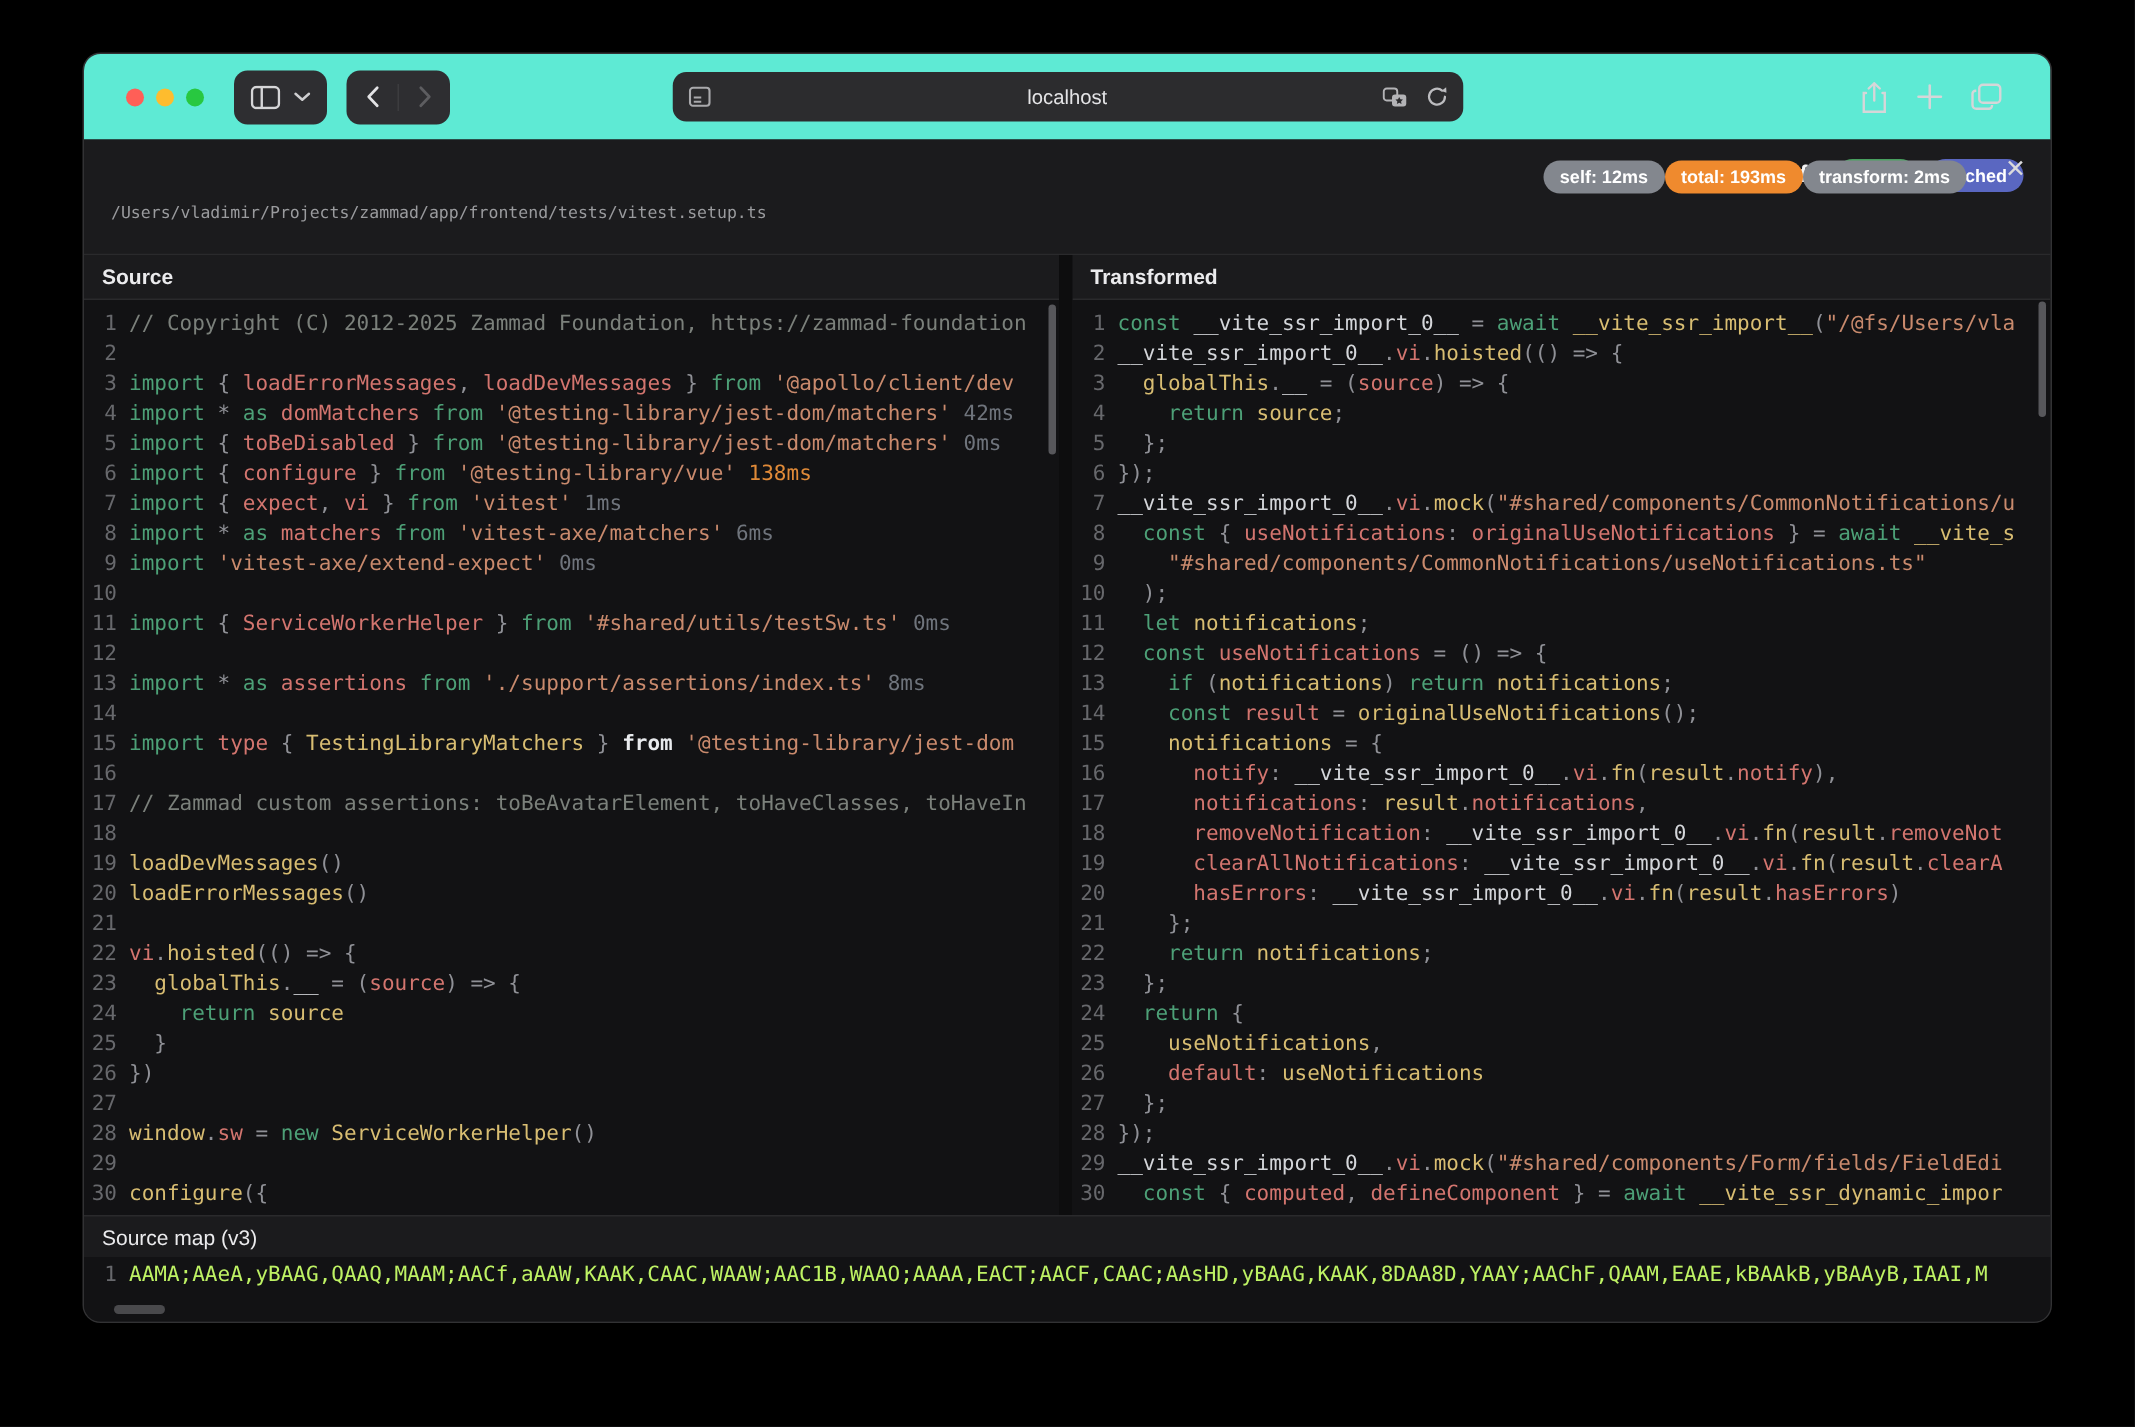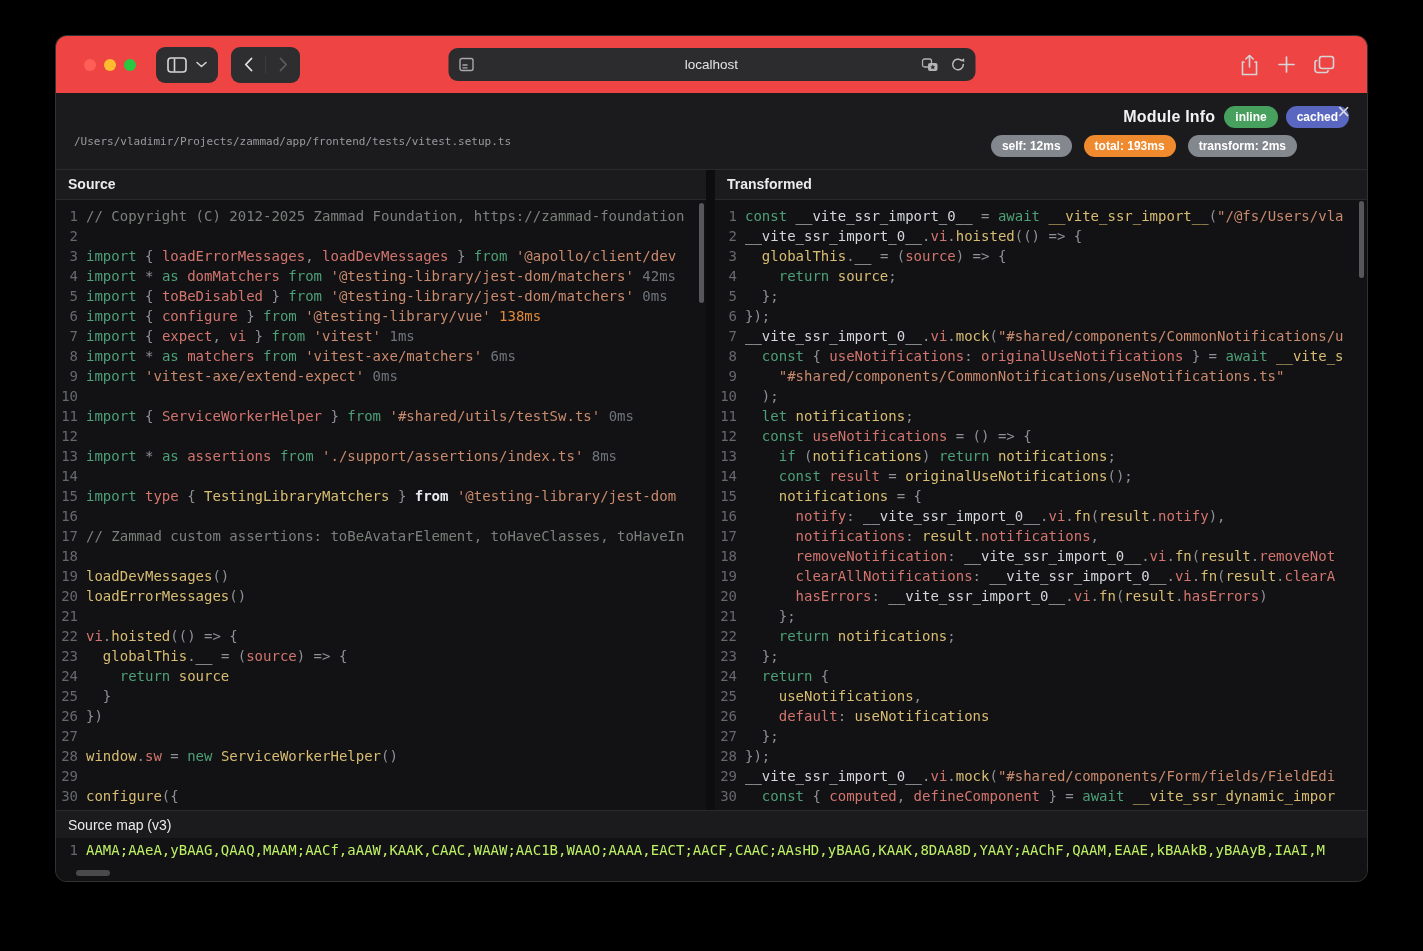--- a/index.html
+++ b/index.html
@@ -8,21 +8,21 @@
     width:1423px; height:951px; background:#000;
     font-family:"Liberation Sans", sans-serif;
     -webkit-font-smoothing:antialiased;
   }
   .window {
     position:absolute; left:56px; top:36px; width:1311px; height:845px;
     background:#1b1b1d; border-radius:11px; overflow:hidden;
     box-shadow:0 0 0 1px #323234; display:flex; flex-direction:column;
   }
   
-  .toolbar { height:57px; flex:none; background:#ef4444; display:flex; align-items:center; padding:0 24px; position:relative; }
+  .toolbar { height:57px; flex:none; background:#5eead4; display:flex; align-items:center; padding:0 24px; position:relative; }
   .lights { display:flex; gap:8px; flex:none; margin-left:4px; }
   .light { width:12px; height:12px; border-radius:50%; }
   .tgroup { background:#2e2e31; border-radius:9px; height:36px; display:flex; align-items:center; }
   .sidebar-group { margin-left:20px; padding:0 11px; gap:9px; }
   .nav-group { margin-left:13px; }
   .nav-half { width:34px; height:100%; display:flex; align-items:center; justify-content:center; }
   .nav-sep { width:1px; height:18px; background:#3c3c3f; }
   .addressbar {
     position:absolute; left:50%; transform:translateX(-50%); top:12px;
     width:527px; height:33px; background:#2c2c2e; border-radius:9px;
@@ -30,21 +30,21 @@
   }
   .url { position:absolute; left:0; right:0; text-align:center; color:#e4e4e6; font-size:13.5px; }
   .addr-right { margin-left:auto; display:flex; gap:12px; align-items:center; z-index:1; }
   .toolbar-right { margin-left:auto; display:flex; gap:19px; align-items:center; padding-right:8px; }
   .icon { display:flex; align-items:center; justify-content:center; }
   
   .modheader { flex:none; height:76px; padding:13px 18px 0; position:relative; background:#1b1b1d; }
   .mh-row { display:flex; align-items:center; gap:9px;justify-content:flex-end; }
   .mh-title { font-size:16px; font-weight:700; color:#f2f2f3; letter-spacing:.2px; }
   .pill { font-size:12px; font-weight:700; color:#fff; padding:3px 11px; border-radius:999px; line-height:1.35; }
-  .mh-right { position:absolute; right:70px; top:14px; display:flex; gap:12px;margin-top:28px; }
+  .mh-right { position:absolute; right:56px; top:14px; display:flex; gap:0; }
   .close-btn { position:absolute; right:17px; top:8px; color:#dadadc; font-size:22px; line-height:1; font-weight:400; }
   .mh-path { margin-top:7px; font-family:"DejaVu Sans Mono", monospace; font-size:11px; color:#9a9b9e; white-space:pre; }
   
   .panels { flex:1; display:flex; border-top:1px solid #2a2a2c; min-height:0; }
   .panel { display:flex; flex-direction:column; position:relative; min-width:0; overflow:hidden; }
   .panel.src { width:650px; flex:none; }
   .divider { width:9px; background:#0d0d0e; flex:none; }
   .panel.tr { flex:1; }
   .panel-head { height:30px; flex:none; background:#1b1b1d; border-bottom:1px solid #2a2a2c; font-size:14px; font-weight:700; color:#ebebed; line-height:29px; padding-left:12px; }
   .codearea { flex:1; background:#121214; overflow:hidden; padding-top:6px; font-family:"DejaVu Sans Mono", monospace; font-size:14px; line-height:20px; }

